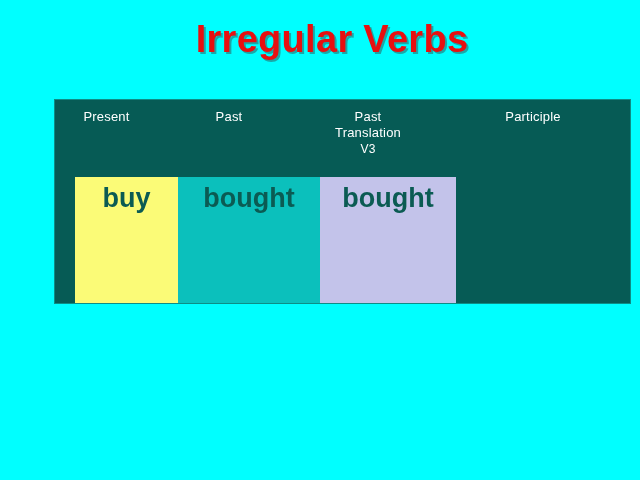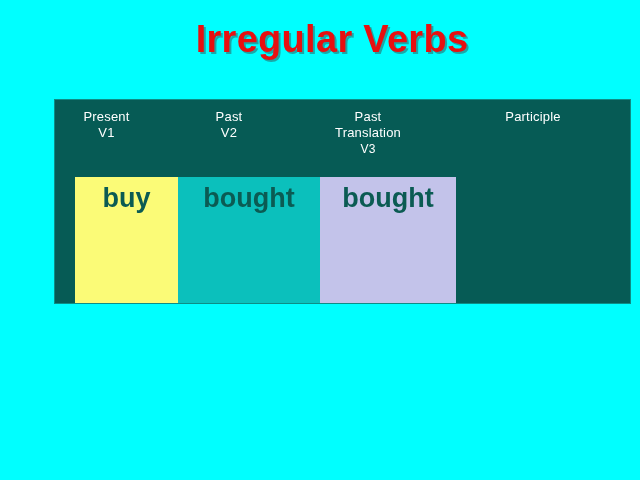--- a/index.html
+++ b/index.html
@@ -111,26 +111,24 @@
 <div id="slide">
 
   <div id="title">Irregular Verbs</div>
 
   <div id="verb-table">
 
     <div class="header-row">
 
       <div class="header-cell hc-1">
         <span class="hl1">Present</span>
-        <span class="hl2">V1</span>
       </div>
 
       <div class="header-cell hc-2">
         <span class="hl1">Past</span>
-        <span class="hl2">V2</span>
       </div>
 
       <div class="header-cell hc-3">
         <span class="hl1">Past</span>
         <span class="hl2">Translation</span>
         <span class="hl3">V3</span>
       </div>
 
       <div class="header-cell hc-4">
         <span class="hl1">Participle</span>

